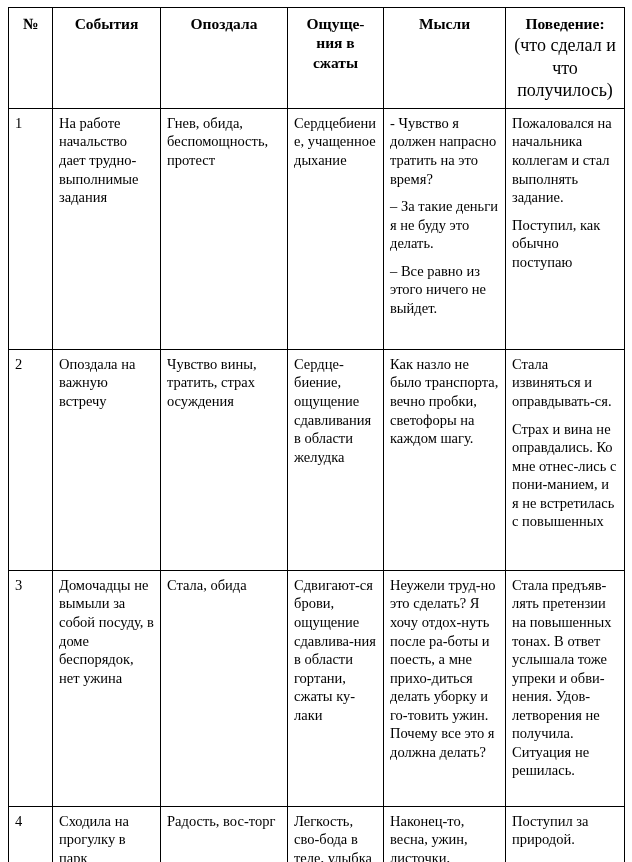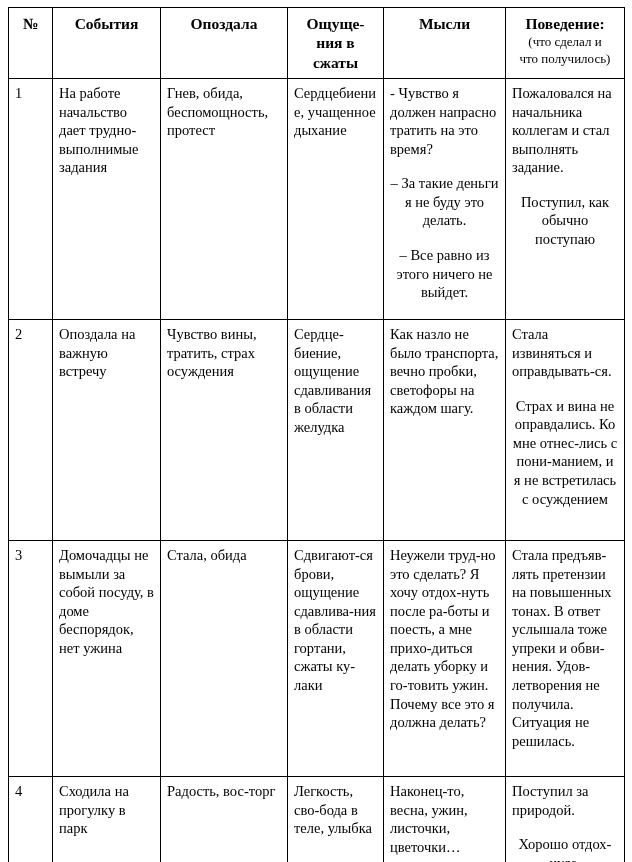--- a/index.html
+++ b/index.html
@@ -37,24 +37,24 @@
     font-weight: bold;
     font-size: 15.5px;
     padding-top: 6px;
     line-height: 1.25;
   }
   th .hdr-label { white-space: pre-line; display: block; }
   th .hdr-sub {
     display: block;
     white-space: pre-line;
     font-weight: normal;
-    font-size: 13px;
+    font-size: 18px;
     margin-top: 1px;
   }
-  td .para + .para { margin-top: 16px; text-align: center; }
+  td .para + .para { margin-top: 9px; }
   
   tbody tr:nth-child(1) td { height: 241px; }
   tbody tr:nth-child(2) td { height: 221px; }
   tbody tr:nth-child(3) td { height: 236px; }
   tbody tr:nth-child(4) td { height: 90px; }
   td[data-name="cell-num"] { text-align: left; padding-left: 7px; }
 </style>
 </head>
 <body>
 
@@ -128,21 +128,21 @@
             <div class="para" data-name="cell-paragraph">Чувство вины, тратить, страх осуждения</div>
           </td>
           <td data-name="cell-body">
             <div class="para" data-name="cell-paragraph">Сердце-биение, ощущение сдавливания в области желудка</div>
           </td>
           <td data-name="cell-thoughts">
             <div class="para" data-name="cell-paragraph">Как назло не было транспорта, вечно пробки, светофоры на каждом шагу.</div>
           </td>
           <td data-name="cell-behavior">
             <div class="para" data-name="cell-paragraph">Стала извиняться и оправдывать-ся.</div>
-            <div class="para" data-name="cell-paragraph">Страх и вина не оправдались. Ко мне отнес-лись с пони-манием, и я не встретилась с осуждением</div>
+            <div class="para" data-name="cell-paragraph">Страх и вина не оправдались. Ко мне отнес-лись с пони-манием, и я не встретилась с повышенных</div>
           </td>
         </tr>
         <tr data-name="table-row">
           <td data-name="cell-num">
             <div class="para" data-name="cell-paragraph">3</div>
           </td>
           <td data-name="cell-event">
             <div class="para" data-name="cell-paragraph">Домочадцы не вымыли за собой посуду, в доме беспорядок, нет ужина</div>
           </td>
           <td data-name="cell-feelings">

